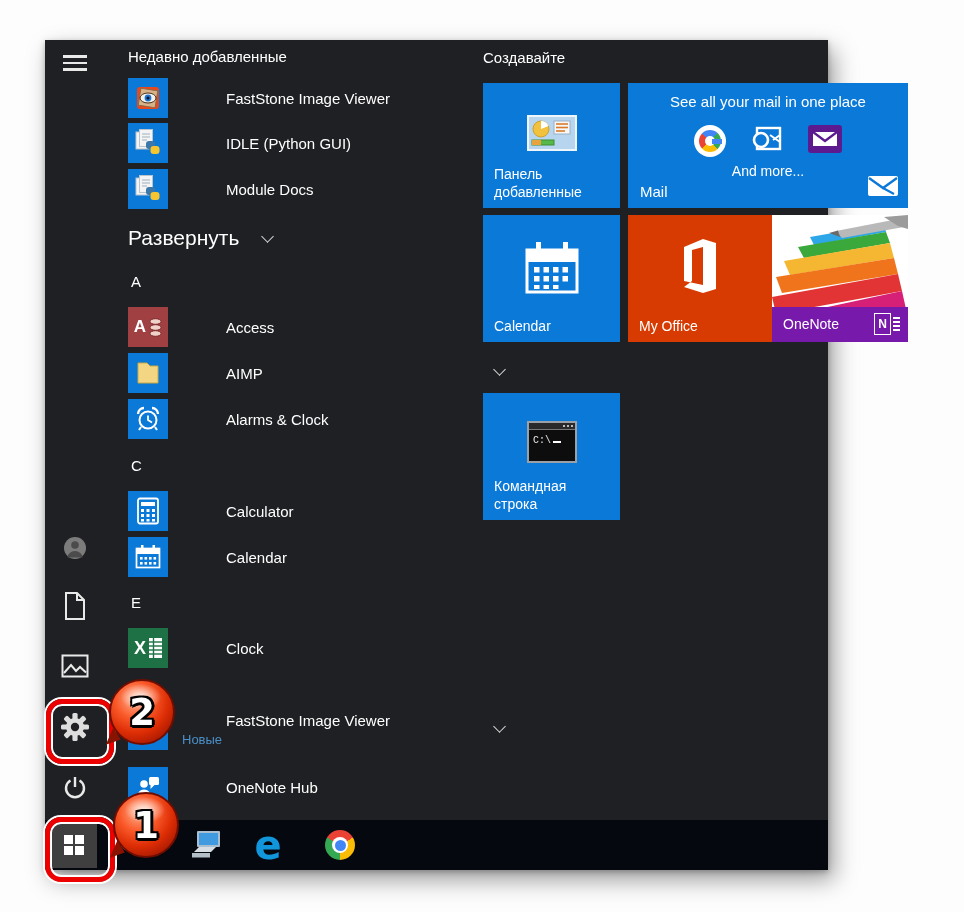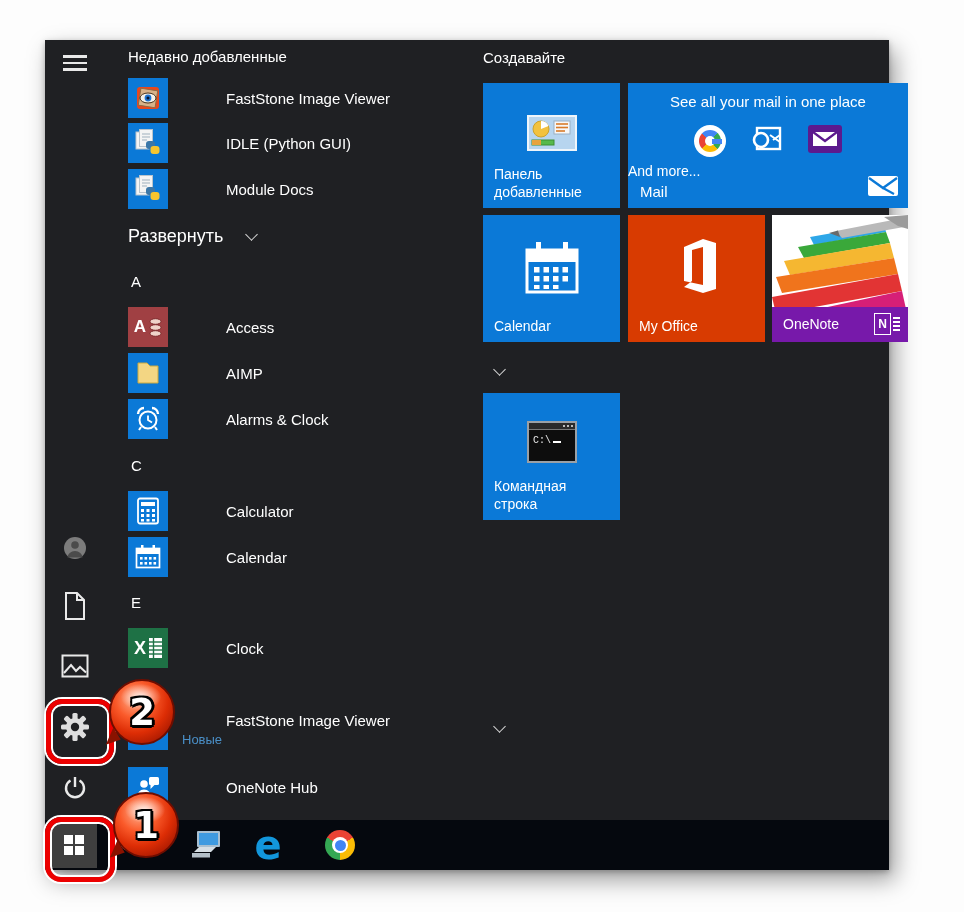--- a/index.html
+++ b/index.html
@@ -3,56 +3,56 @@
 <meta charset="utf-8">
 <style>
   html,body{margin:0;padding:0;}
   body{
     width:964px;height:912px;position:relative;background:#fdfdfd;
     font-family:"Liberation Sans","DejaVu Sans",sans-serif;overflow:hidden;
     -webkit-font-smoothing:antialiased;
   }
   
   .panel{
-    position:absolute;left:45px;top:40px;width:844px;height:830px;
+    position:absolute;left:45px;top:40px;width:783px;height:830px;
     background:#1f2023;color:#fff;box-shadow:6px 10px 22px rgba(0,0,0,.38),0 2px 6px rgba(0,0,0,.25);
   }
   
   .rail{position:absolute;left:13px;width:34px;height:34px;display:flex;align-items:center;justify-content:center;}
   .hamburger{display:flex;flex-direction:column;gap:4px;}
   .hamburger i{display:block;width:24px;height:2.6px;background:#e9e9e9;}
   
   .sec-head{position:absolute;font-size:15px;color:#fff;}
   .row{position:absolute;left:83px;width:382px;height:40px;display:flex;align-items:center;gap:14px;}
   .tile40{width:40px;height:40px;background:#0b79d7;display:flex;align-items:center;justify-content:center;flex:none;position:relative;overflow:hidden;}
   .tile40.red{background:#a04043;}
   .tile40.green{background:#1e7145;}
   .row-label{font-size:15px;white-space:nowrap;margin-left:44px;}
   .sub{font-size:13px;color:#4a8fc7;margin-top:1px;}
   .stack{display:flex;flex-direction:column;justify-content:center;line-height:1.25;}
   .letter{position:absolute;left:86px;font-size:15px;color:#fff;}
-  .expand{position:absolute;left:83px;display:flex;align-items:center;gap:24px;font-size:18px;}
+  .expand{position:absolute;left:83px;display:flex;align-items:center;gap:24px;font-size:21px;}
   .cv{width:8px;height:8px;border-right:1.8px solid #d9d9d9;border-bottom:1.8px solid #d9d9d9;transform:rotate(45deg);margin-top:-4px;flex:none;}
   .row .cv{position:absolute;right:6px;top:16px;}
   
   .tile{position:absolute;background:#0b79d7;overflow:hidden;}
   .tile-label{position:absolute;left:11px;bottom:7px;font-size:14px;color:#fff;line-height:1.3;max-width:115px;}
-  .tile.office{background:#d83b01;}
+  .tile.office{background:#d83b01;padding-left:16px;}
   .tile.onenote{background:#fff;}
   .on-band{position:absolute;left:0;right:0;bottom:0;height:35px;background:#7719aa;}
   .on-band .tile-label{bottom:9px;}
   .nbadge{position:absolute;right:8px;bottom:8px;width:26px;height:20px;display:flex;align-items:center;}
   .nbadge b{display:flex;width:16px;height:20px;background:#fff2;align-items:center;justify-content:center;
     background:#7719aa;border:1px solid #fff;color:#fff;font-size:12px;font-weight:bold;}
   .nbadge .lines{display:flex;flex-direction:column;gap:2.5px;margin-left:2px;}
   .nbadge .lines i{width:7px;height:1.6px;background:#fff;}
   
   .mail-head{position:absolute;top:10px;left:0;right:0;text-align:center;font-size:15px;}
   .mail-icons{position:absolute;top:40px;left:0;right:0;display:flex;justify-content:center;align-items:center;gap:22px;}
-  .andmore{position:absolute;top:80px;left:0;right:0;text-align:left;font-size:14px;}
+  .andmore{position:absolute;top:80px;left:0;right:0;text-align:center;font-size:14px;}
   .mail-label{position:absolute;left:12px;bottom:8px;font-size:15px;}
   .mail-env{position:absolute;right:10px;bottom:8px;}
   .gicon{width:32px;height:32px;border-radius:50%;background:#fff;display:flex;align-items:center;justify-content:center;position:relative;}
   .gring{width:22px;height:22px;border-radius:50%;position:relative;
     background:conic-gradient(from -135deg,#ea4335 0 25%,#4285f4 25% 50%,#34a853 50% 75%,#fbbc05 75% 100%);}
   .gring::after{content:"";position:absolute;inset:6px;background:#fff;border-radius:50%;}
   .gbar{position:absolute;right:4px;top:14px;width:10px;height:5px;background:#4285f4;}
   
   .cmdicon{width:46px;height:38px;background:#0d0d0d;border:2px solid #9aa0a6;position:relative;}
   .cmdbar{height:6px;background:#2a2a2a;border-bottom:1px solid #777;display:flex;justify-content:flex-end;align-items:center;gap:2px;padding-right:2px;}

